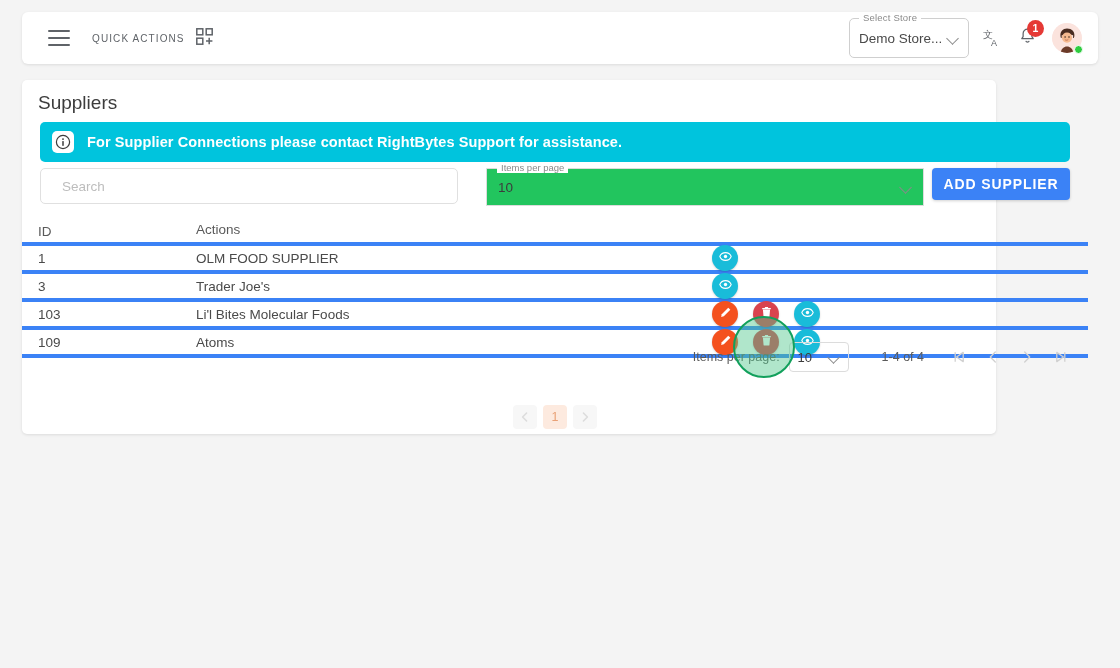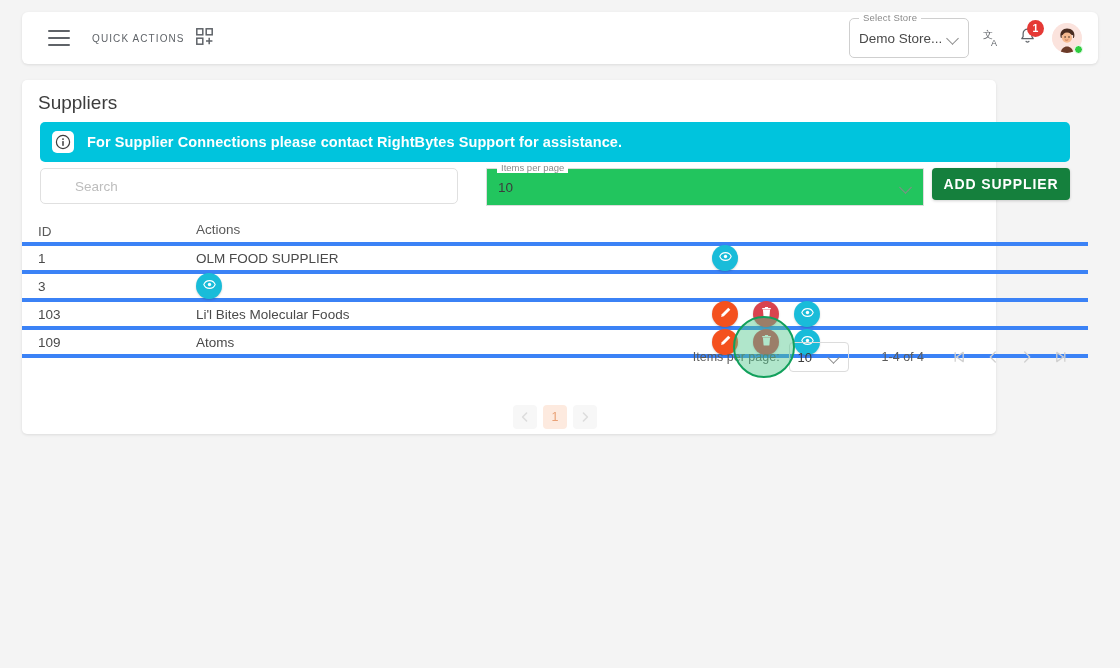--- a/index.html
+++ b/index.html
@@ -86,40 +86,40 @@
   .banner-text {
     margin-left: 13px; color: #ffffff; font-size: 14.5px; font-weight: bold;
     letter-spacing: .1px;
   }
 
   
   .controls { position: absolute; left: 18px; top: 88px; width: 1030px; height: 40px; }
   .search-box {
     position: absolute; left: 0; top: 0; width: 418px; height: 36px;
     border: 1px solid #e0e0e0; border-radius: 5px; background: #fff;
-    display: flex; align-items: center; padding: 0 32px;
+    display: flex; align-items: center; padding: 0 19px;
   }
   .search-box input {
     border: none; outline: none; width: 100%; font-size: 13.5px;
     color: #3c3c3c; font-family: "Liberation Sans", sans-serif; background: transparent;
   }
   .search-box input::placeholder { color: #bdbdbd; }
   .ipp-select {
     position: absolute; left: 446px; top: 0; width: 438px; height: 38px;
     border: 1px solid #dcdcdc; border-radius: 1px; background: #22c55e;
     display: flex; align-items: center; padding: 0 11px; cursor: pointer;
   }
   .ipp-legend {
     position: absolute; top: -7px; left: 10px; background: #fff; padding: 0 4px;
     font-size: 9.5px; color: #8a8a8a;
   }
   .ipp-value { font-size: 13.5px; color: #3c3c3c; }
   .add-btn {
     position: absolute; left: 892px; top: 0; width: 138px; height: 32px;
-    background: #15803d; color: #fff; border: none; border-radius: 4px;
+    background: #3b82f6; color: #fff; border: none; border-radius: 4px;
     font-size: 14px; font-weight: bold; letter-spacing: .9px; cursor: pointer;
     font-family: "Liberation Sans", sans-serif;
     box-shadow: 0 1px 3px rgba(0,0,0,.18);
   }
 
   
   .table { position: absolute; left: 0; top: 140px; width: 1066px; }
   .trow {
     display: flex; align-items: center; height: 28px;
     border-bottom: 4px solid #3b82f6; padding: 0 0 0 16px; position: relative;
@@ -285,20 +285,21 @@
               <div class="abtn view pos-0" style="background: rgb(25, 188, 217);">
                 <span><svg width="13" height="13" viewBox="0 0 16 16">
                     <path d="M8 3.2C4.6 3.2 1.9 5.6 1 8c.9 2.4 3.6 4.8 7 4.8S14.1 10.4 15 8c-.9-2.4-3.6-4.8-7-4.8z" fill="none" stroke="#fff" stroke-width="1.3"></path>
                     <circle cx="8" cy="8" r="2.1" fill="#fff"></circle>
                   </svg></span>
               </div>
             </div>
           </div>
           <div class="trow body">
             <div class="c-id">3</div>
+            <div class="c-name">Trader Joe's</div>
             <div class="c-act">
               <div class="abtn view pos-0" style="background: rgb(25, 188, 217);">
                 <span><svg width="13" height="13" viewBox="0 0 16 16">
                     <path d="M8 3.2C4.6 3.2 1.9 5.6 1 8c.9 2.4 3.6 4.8 7 4.8S14.1 10.4 15 8c-.9-2.4-3.6-4.8-7-4.8z" fill="none" stroke="#fff" stroke-width="1.3"></path>
                     <circle cx="8" cy="8" r="2.1" fill="#fff"></circle>
                   </svg></span>
               </div>
             </div>
           </div>
           <div class="trow body">

